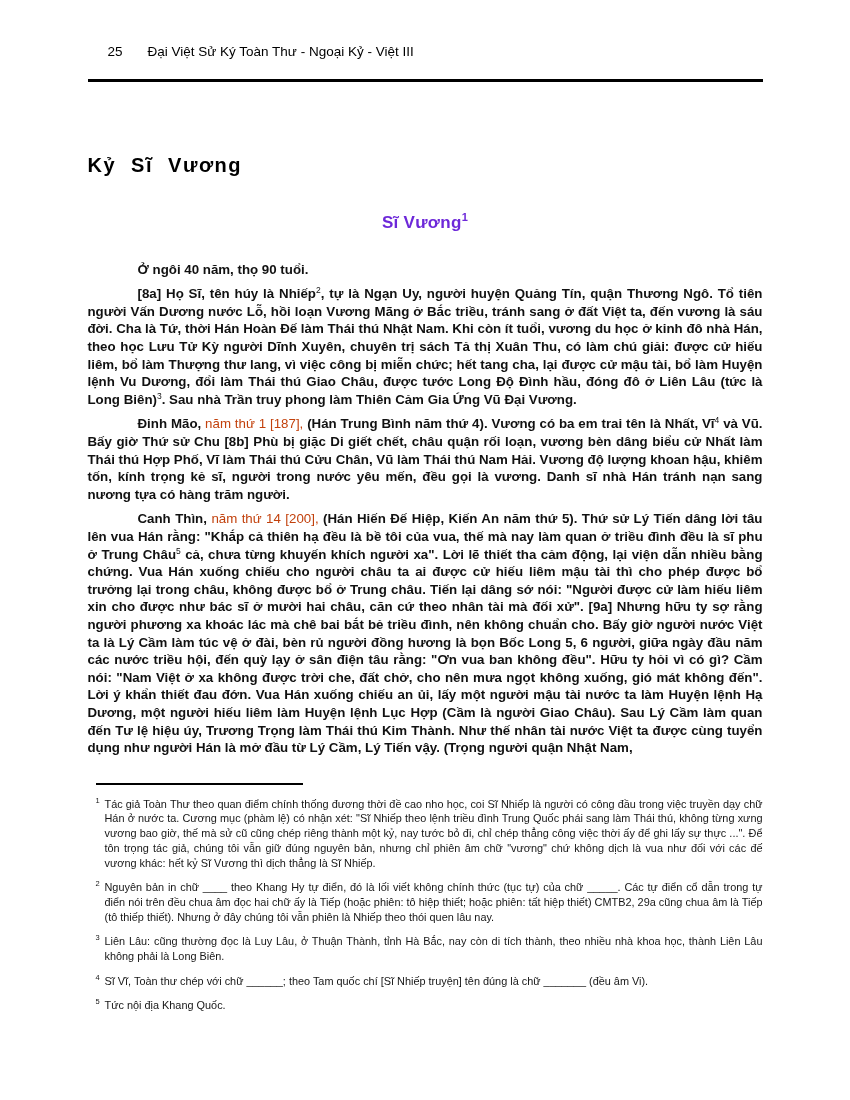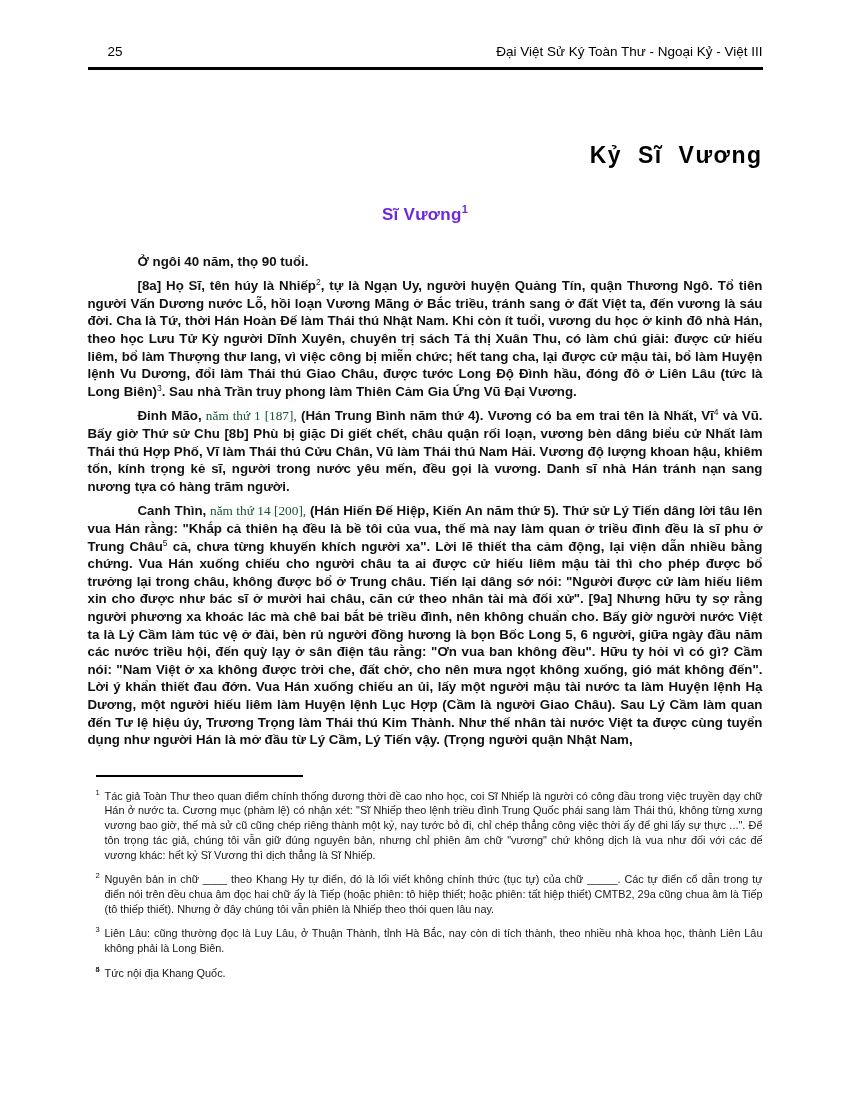--- a/index.html
+++ b/index.html
@@ -15,39 +15,39 @@
     width: 675px;
     margin: 0 auto;
     padding: 44px 0 0 0;
   }
   
   .header { position: relative; }
   .header-line {
     position: relative;
     font-size: 13.5px;
     color: #000;
-    text-align: right;
-    padding-bottom: 8px;
+    text-align: left;
+    padding-bottom: 20px;
   }
   .page-number {
     position: absolute;
     left: 20px; top: 0;
     font-size: 13.5px;
   }
   .header-title { display: inline-block; margin-left: 60px; }
   .header-rule {
     height: 3px;
     background: #000;
     margin: 0;
   }
   
   .doc-title {
     margin: 72px 0 0 0;
-    text-align: right;
-    font-size: 23px;
+    text-align: left;
+    font-size: 20px;
     font-weight: bold;
     color: #000;
     letter-spacing: 1.5px;
     word-spacing: 8px;
   }
   .doc-subtitle {
     margin: 34px 0 0 0;
     text-align: center;
     font-size: 17px;
     font-weight: bold;
@@ -59,21 +59,21 @@
   .body-text { margin-top: 28px; }
   .para {
     margin: 0 0 7px 0;
     font-size: 13.3px;
     line-height: 17.6px;
     text-align: justify;
     text-indent: 50px;
   }
   .run-normal { font-weight: bold; }
   .run-bold { font-weight: bold; }
-  .run-gray { color: #14532d; font-family: Liberation Serif, serif; }
+  .run-gray { color: #c2410c; }
   .run-sup, sup.run-sup {
     font-size: 8.5px;
     line-height: 0;
     vertical-align: super;
   }
   
   .footnote-separator {
     width: 207px;
     height: 2px;
     background: #000;
@@ -118,17 +118,17 @@
       <p class="para"><span class="run-bold">Đinh Mão,</span><span class="run-normal"> </span><span class="run-gray">năm thứ 1 [187],</span><span class="run-normal"> (Hán Trung Bình năm thứ 4). Vương có ba em trai tên là Nhất, Vĩ</span><sup class="run-sup">4</sup><span class="run-normal"> và Vũ. Bấy giờ Thứ sử Chu </span><span class="run-bold">[8b]</span><span class="run-normal"> Phù bị giặc Di giết chết, châu quận rối loạn, vương bèn dâng biểu cử Nhất làm Thái thú Hợp Phố, Vĩ làm Thái thú Cửu Chân, Vũ làm Thái thú Nam Hải. Vương độ lượng khoan hậu, khiêm tốn, kính trọng kẻ sĩ, người trong nước yêu mến, đều gọi là vương. Danh sĩ nhà Hán tránh nạn sang nương tựa có hàng trăm người.</span></p>
       <p class="para"><span class="run-bold">Canh Thìn,</span><span class="run-normal"> </span><span class="run-gray">năm thứ 14 [200],</span><span class="run-normal"> (Hán Hiến Đế Hiệp, Kiến An năm thứ 5). Thứ sử Lý Tiến dâng lời tâu lên vua Hán rằng: "Khắp cả thiên hạ đều là bề tôi của vua, thế mà nay làm quan ở triều đình đều là sĩ phu ở Trung Châu</span><sup class="run-sup">5</sup><span class="run-normal"> cả, chưa từng khuyến khích người xa". Lời lẽ thiết tha cảm động, lại viện dẫn nhiều bằng chứng. Vua Hán xuống chiếu cho người châu ta ai được cử hiếu liêm mậu tài thì cho phép được bổ trưởng lại trong châu, không được bổ ở Trung châu. Tiến lại dâng sớ nói: "Người được cử làm hiếu liêm xin cho được như bác sĩ ở mười hai châu, căn cứ theo nhân tài mà đối xử". </span><span class="run-bold">[9a]</span><span class="run-normal"> Nhưng hữu ty sợ rằng người phương xa khoác lác mà chê bai bắt bẻ triều đình, nên không chuẩn cho. Bấy giờ người nước Việt ta là Lý Cầm làm túc vệ ở đài, bèn rủ người đồng hương là bọn Bốc Long 5, 6 người, giữa ngày đầu năm các nước triều hội, đến quỳ lạy ở sân điện tâu rằng: "Ơn vua ban không đều". Hữu ty hỏi vì có gì? Cầm nói: "Nam Việt ở xa không được trời che, đất chở, cho nên mưa ngọt không xuống, gió mát không đến". Lời ý khẩn thiết đau đớn. Vua Hán xuống chiếu an ủi, lấy một người mậu tài nước ta làm Huyện lệnh Hạ Dương, một người hiếu liêm làm Huyện lệnh Lục Hợp (Cầm là người Giao Châu). Sau Lý Cầm làm quan đến Tư lệ hiệu úy, Trương Trọng làm Thái thú Kim Thành. Như thế nhân tài nước Việt ta được cùng tuyển dụng như người Hán là mở đầu từ Lý Cầm, Lý Tiến vậy. (Trọng người quận Nhật Nam,</span></p>
     </div>
 
   <div class="footnote-separator"></div>
 
   <div class="footnotes">
       <div class="footnote"><span class="fn-marker">1</span><span class="fn-text">Tác giả Toàn Thư theo quan điểm chính thống đương thời đề cao nho học, coi Sĩ Nhiếp là người có công đầu trong việc truyền dạy chữ Hán ở nước ta. Cương mục (phàm lệ) có nhận xét: "Sĩ Nhiếp theo lệnh triều đình Trung Quốc phái sang làm Thái thú, không từng xưng vương bao giờ, thế mà sử cũ cũng chép riêng thành một kỷ, nay tước bỏ đi, chỉ chép thẳng công việc thời ấy để ghi lấy sự thực ...". Để tôn trọng tác giả, chúng tôi vẫn giữ đúng nguyên bản, nhưng chỉ phiên âm chữ "vương" chứ không dịch là vua như đối với các đế vương khác: hết kỷ Sĩ Vương thì dịch thẳng là Sĩ Nhiếp.</span></div>
       <div class="footnote"><span class="fn-marker">2</span><span class="fn-text">Nguyên bản in chữ ____ theo Khang Hy tự điển, đó là lối viết không chính thức (tục tự) của chữ _____. Các tự điển cổ dẫn trong tự điển nói trên đều chua âm đọc hai chữ ấy là Tiếp (hoặc phiên: tô hiệp thiết; hoặc phiên: tất hiệp thiết) CMTB2, 29a cũng chua âm là Tiếp (tô thiếp thiết). Nhưng ở đây chúng tôi vẫn phiên là Nhiếp theo thói quen lâu nay.</span></div>
       <div class="footnote"><span class="fn-marker">3</span><span class="fn-text">Liên Lâu: cũng thường đọc là Luy Lâu, ở Thuận Thành, tỉnh Hà Bắc, nay còn di tích thành, theo nhiều nhà khoa học, thành Liên Lâu không phải là Long Biên.</span></div>
-      <div class="footnote"><span class="fn-marker">4</span></div>
+      <div class="footnote"><span class="fn-marker">4</span><span class="fn-text">Sĩ Vĩ, Toàn thư chép với chữ ______; theo Tam quốc chí [Sĩ Nhiếp truyện] tên đúng là chữ _______ (đều âm Vi).</span></div>
       <div class="footnote"><span class="fn-marker">5</span><span class="fn-text">Tức nội địa Khang Quốc.</span></div>
     </div>
 
 </div>
 
 </body></html>

